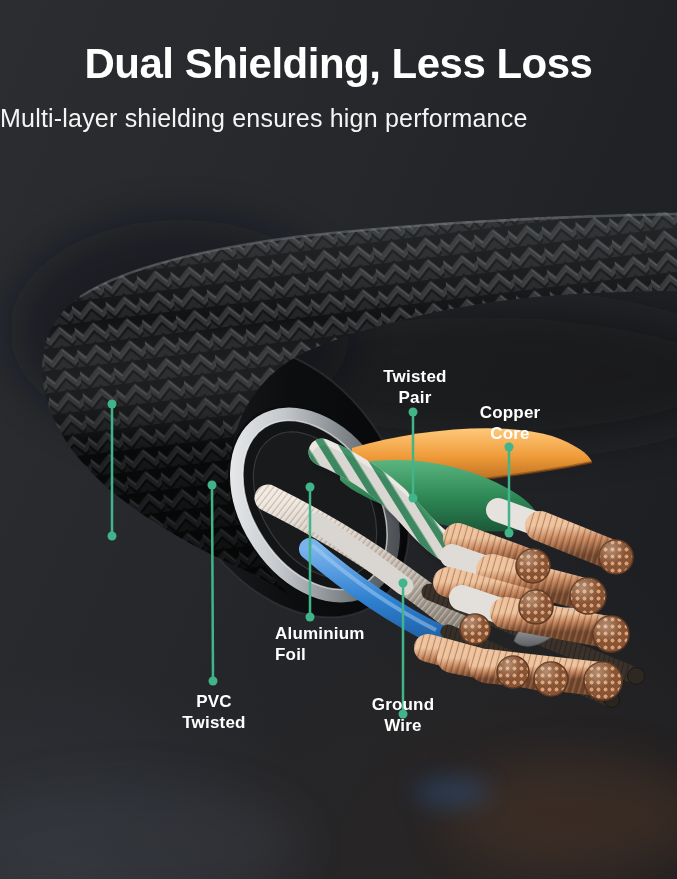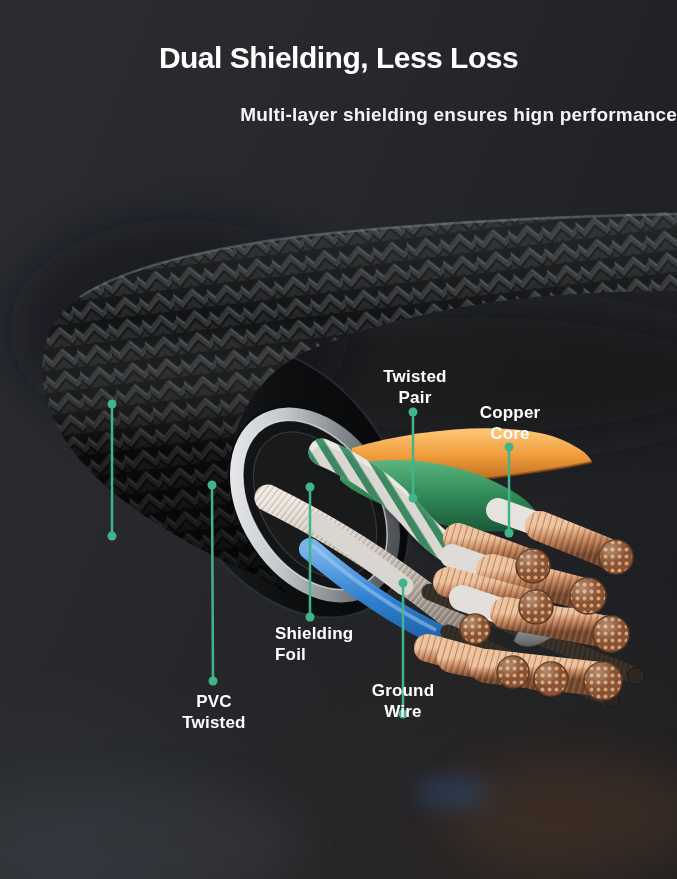--- a/index.html
+++ b/index.html
@@ -6,25 +6,25 @@
   .stage{
     position:relative;width:677px;height:879px;overflow:hidden;
     font-family:"Liberation Sans",sans-serif;
     background:
       radial-gradient(95% 55% at 80% 98%, rgba(96,62,40,.20), transparent 62%),
       radial-gradient(70% 40% at 10% 100%, rgba(125,132,145,.12), transparent 60%),
       linear-gradient(112deg,#2b2d31 0%,#26282c 38%,#202226 68%,#1b1d21 100%);
   }
   .hdr-title{
     position:absolute;left:0;top:42px;width:100%;text-align:center;
-    font-weight:800;font-size:30px;line-height:1.05;color:#ffffff;letter-spacing:-.5px;
+    font-weight:800;font-size:42px;line-height:1.05;color:#ffffff;letter-spacing:-.5px;
   }
   .hdr-sub{
-    position:absolute;left:0;top:104px;width:100%;text-align:right;
-    font-weight:700;font-size:19px;color:#f4f4f4;letter-spacing:.2px;
+    position:absolute;left:0;top:104px;width:100%;text-align:left;
+    font-weight:400;font-size:25px;color:#f4f4f4;letter-spacing:.2px;
   }
   .callout{
     position:absolute;color:#ffffff;font-weight:700;font-size:17px;line-height:1.25;
     text-align:center;white-space:pre-line;transform:translateX(-50%);letter-spacing:.2px;
   }
   .callout.left-align{transform:none;text-align:left;}
   svg.scene{position:absolute;left:0;top:0;}
 </style>
 </head>
 <body>
@@ -293,19 +293,19 @@
     </g>
   </svg>
 
   <div class="hdr-title">Dual Shielding, Less Loss</div>
   <div class="hdr-sub">Multi-layer shielding ensures hign performance</div>
 
   <div class="callout" style="left:415px;top:366px">Twisted
 Pair</div>
   <div class="callout" style="left:510px;top:402px">Copper
 Core</div>
-  <div class="callout left-align" style="left:275px;top:623px">Shielding
+  <div class="callout left-align" style="left:275px;top:623px">Aluminium
 Foil</div>
   <div class="callout" style="left:214px;top:691px">PVC
 Twisted</div>
-  <div class="callout" style="left:403px;top:680px">Ground
+  <div class="callout" style="left:403px;top:694px">Ground
 Wire</div>
 </div>
 
 </body></html>

